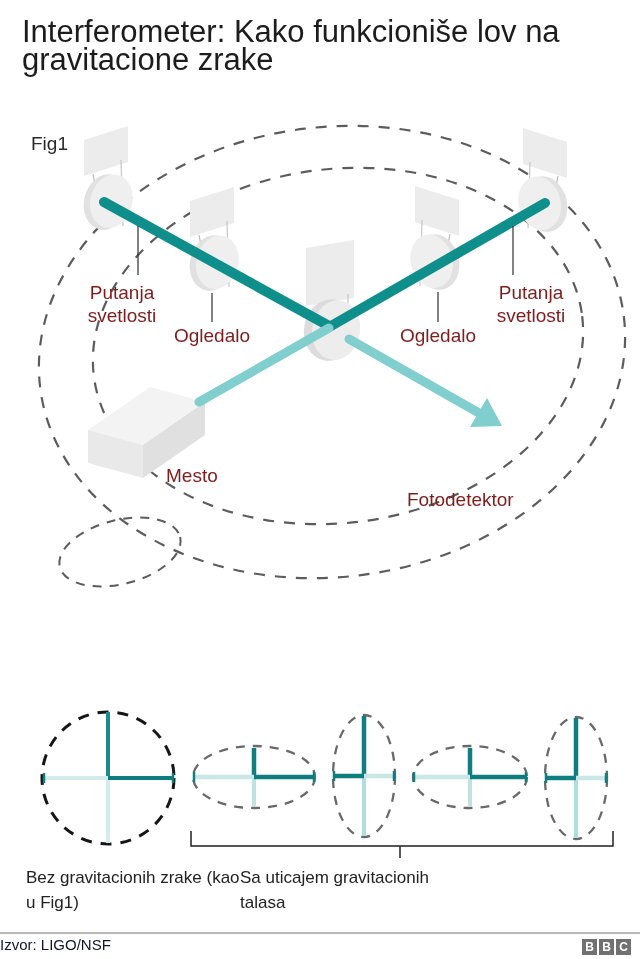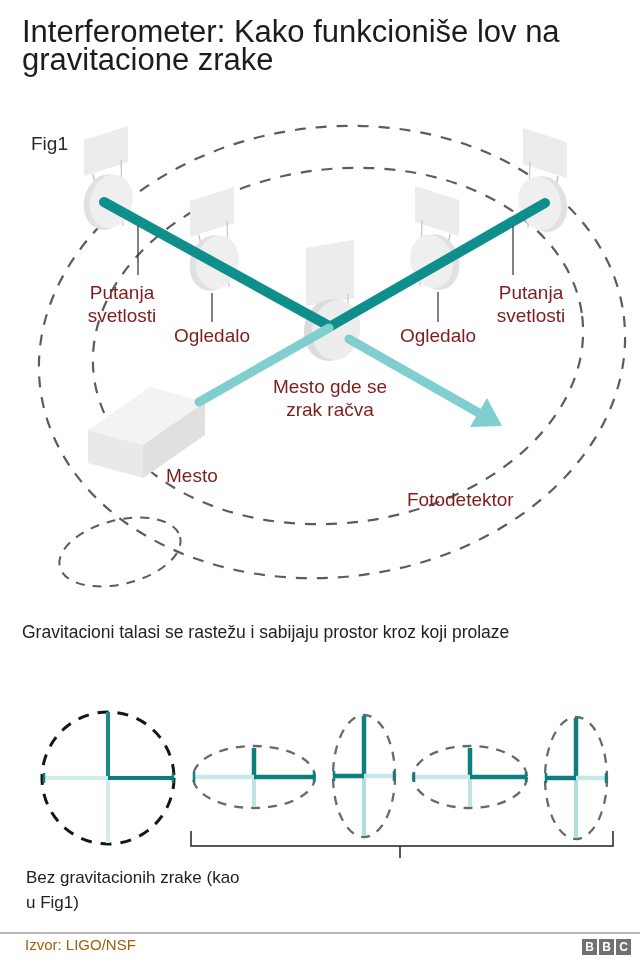--- a/index.html
+++ b/index.html
@@ -6,21 +6,21 @@
   #canvas{position:relative;width:640px;height:959px;background:#ffffff;overflow:hidden;
           font-family:"Liberation Sans", sans-serif;color:#1d1d1d;}
   .abs{position:absolute;}
   .title{left:22px;top:18px;width:580px;font-size:31px;font-weight:400;line-height:28px;color:#1c1c1c;}
   .fig{left:31px;top:121px;font-size:19px;color:#2a2a2a;margin-top:12px;}
   .lbl{font-size:19px;line-height:23px;color:#7f1d1d;white-space:normal;}
   .center{transform:translateX(-50%);text-align:center;}
   .nowrap{white-space:nowrap;}
   .subtitle{left:22px;top:622px;width:610px;font-size:17.5px;color:#222222;}
   .wavelbl{font-size:17px;line-height:25px;color:#222222;}
-  .source{left:25px;top:936px;font-size:15px;color:#a16207;}
+  .source{left:0;top:936px;font-size:15px;color:#0f172a;}
   .bbc{left:582px;top:939px;display:flex;gap:2px;}
   .bbc .blk{width:15px;height:16px;background:#717171;color:#ffffff;font-size:12px;font-weight:700;
             display:flex;align-items:center;justify-content:center;}
   svg{position:absolute;left:0;top:0;}
 </style>
 </head>
 <body>
 
 <div id="canvas">
 
@@ -137,29 +137,28 @@
     <path d="M191,831 L191,846 L613,846 L613,831 M400,846 L400,858" fill="none" stroke="#222222" stroke-width="1.5"></path>
 
     <line x1="0" y1="933" x2="640" y2="933" stroke="#757575" stroke-width="1"></line>
   </svg>
 
   <div class="abs title">Interferometer: Kako funkcioniše lov na gravitacione zrake</div>
   <div class="abs fig">Fig1</div>
 
   <div class="abs lbl center" style="left:122px;top:281px;width:92px">Putanja svetlosti</div>
   <div class="abs lbl center nowrap" style="left:212px;top:324px">Ogledalo</div>
-  <div class="abs lbl center" style="left:330px;top:375px;width:134px">Mesto gde se zrak račva</div>
   <div class="abs lbl center nowrap" style="left:438px;top:324px">Ogledalo</div>
   <div class="abs lbl center" style="left:531px;top:281px;width:92px">Putanja svetlosti</div>
   <div class="abs lbl nowrap" style="left:166px;top:464px">Mesto</div>
   <div class="abs lbl nowrap" style="left:407px;top:488px">Fotodetektor</div>
 
-  <div class="abs subtitle">Gravitacioni talasi se rastežu i sabijaju prostor kroz koji prolaze</div>
 
   <div class="abs wavelbl" style="left:26px;top:865px;width:218px">Bez gravitacionih zrake (kao u Fig1)</div>
+  <div class="abs wavelbl" style="left:240px;top:865px;width:225px">Sa uticajem gravitacionih talasa</div>
 
   <div class="abs source">Izvor: LIGO/NSF</div>
 
   <div class="abs bbc">
     <div class="blk">B</div>
     <div class="blk">B</div>
     <div class="blk">C</div>
   </div>
 
 </div>

